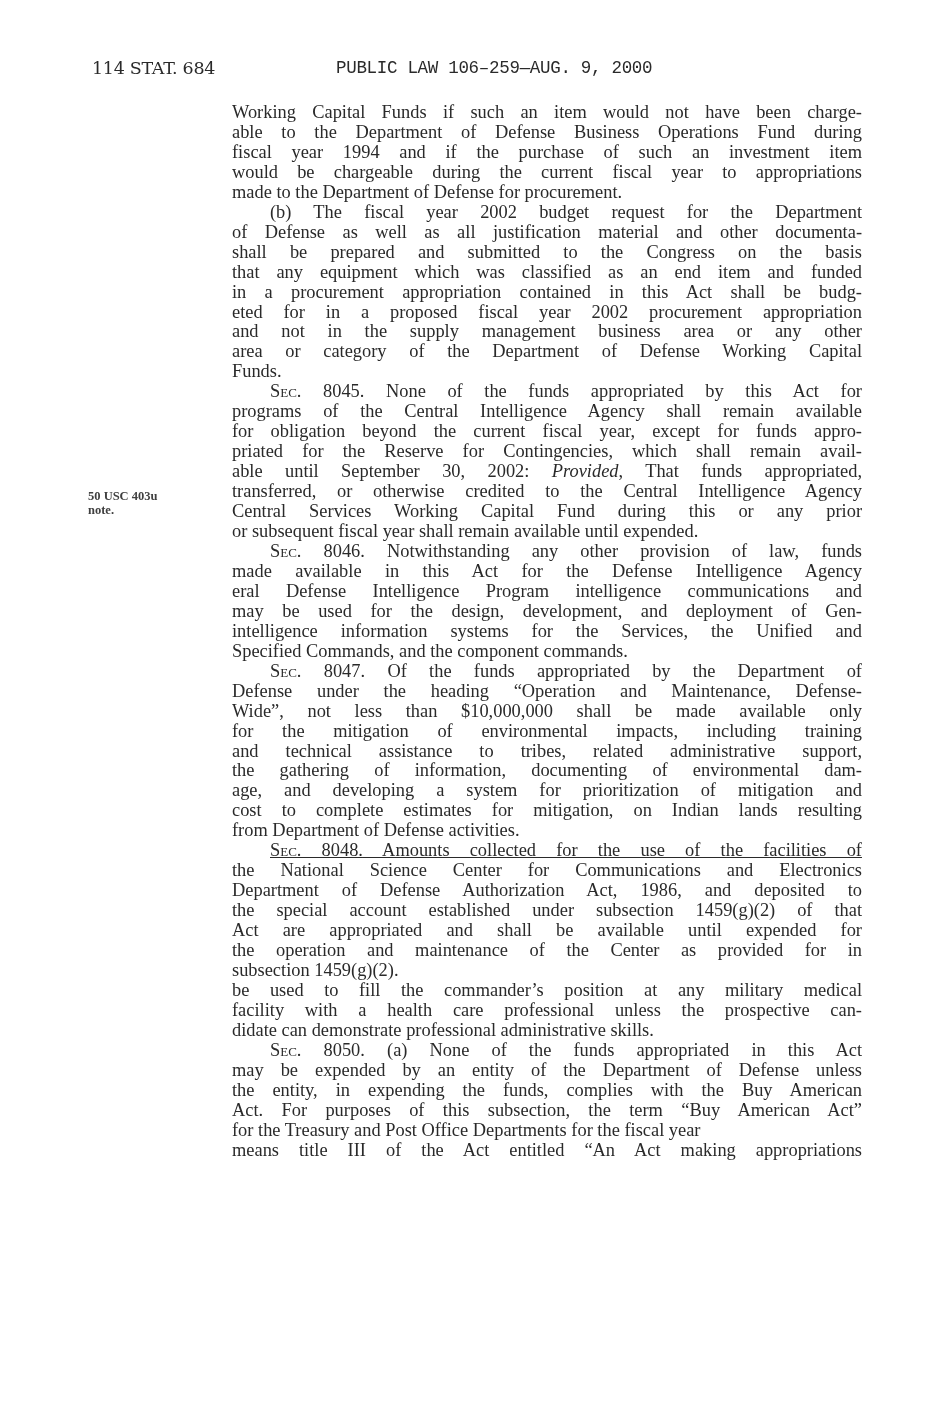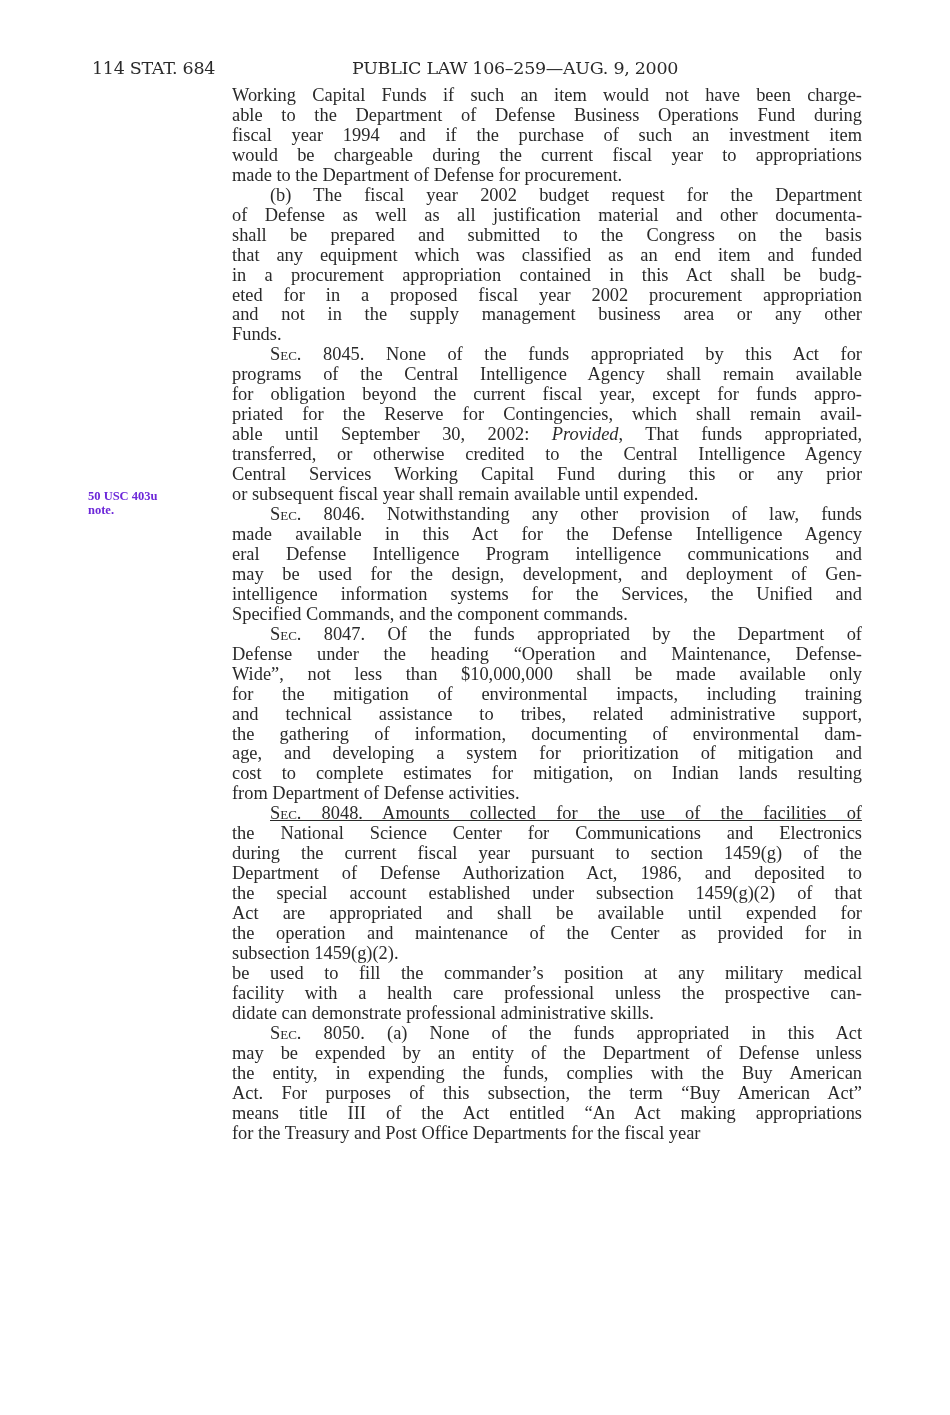--- a/index.html
+++ b/index.html
@@ -1,23 +1,23 @@
 <!DOCTYPE html>
 <html><head>
 <meta charset="utf-8">
 <style>
   html, body { margin: 0; padding: 0; background: #ffffff; }
   body { width: 950px; height: 1415px; position: relative; overflow: hidden; color: #2a2a2a; }
   .header { position: absolute; top: 58px; left: 0; width: 770px; height: 24px;
     font-family: "DejaVu Serif", serif; font-size: 17.5px; letter-spacing: -0.3px; }
   .hdr-left { position: absolute; left: 92px; top: 0; }
-  .hdr-center { position: absolute; left: 352px; top: 0; }
+  .hdr-center { position: absolute; left: 336px; top: 0; font-family: Liberation Mono, monospace; }
   .margin-note { position: absolute; left: 88px; top: 489px; width: 110px;
-    font-family: "Liberation Serif", serif; font-weight: bold; font-size: 12.5px; line-height: 14px; color: #6d28d9; }
-  .column { position: absolute; left: 232px; top: 86px; width: 630px;
+    font-family: "Liberation Serif", serif; font-weight: bold; font-size: 12.5px; line-height: 14px; color: #404040; }
+  .column { position: absolute; left: 232px; top: 103px; width: 630px;
     font-family: "Liberation Serif", serif; font-size: 18.4px; line-height: 19.95px; text-align: justify; }
   .para { margin: 0; }
   .sec { font-variant: small-caps; margin-top: 17px; }
   .line { display: block; text-align: justify; text-align-last: justify; white-space: nowrap; }
   .line.last { text-align-last: left; }
   em { font-style: italic; }
 </style>
 </head>
 <body>
 
@@ -40,20 +40,21 @@
       <span class="line last">made to the Department of Defense for procurement.</span>
     </div>
     <div class="para">
       <span class="line" style="padding-left: 38px;">(b) The fiscal year 2002 budget request for the Department</span>
       <span class="line">of Defense as well as all justification material and other documenta-</span>
       <span class="line">shall be prepared and submitted to the Congress on the basis</span>
       <span class="line">that any equipment which was classified as an end item and funded</span>
       <span class="line">in a procurement appropriation contained in this Act shall be budg-</span>
       <span class="line">eted for in a proposed fiscal year 2002 procurement appropriation</span>
       <span class="line">and not in the supply management business area or any other</span>
+      <span class="line">area or category of the Department of Defense Working Capital</span>
       <span class="line last">Funds.</span>
     </div>
     <div class="para">
       <span class="line" style="padding-left: 38px;"><span class="sec">Sec. 8045.</span><span> None of the funds appropriated by this Act for</span></span>
       <span class="line">programs of the Central Intelligence Agency shall remain available</span>
       <span class="line">for obligation beyond the current fiscal year, except for funds appro-</span>
       <span class="line">priated for the Reserve for Contingencies, which shall remain avail-</span>
       <span class="line"><span>able until September 30, 2002: </span><em>Provided</em><span>, That funds appropriated,</span></span>
       <span class="line">transferred, or otherwise credited to the Central Intelligence Agency</span>
       <span class="line">Central Services Working Capital Fund during this or any prior</span>
@@ -74,33 +75,32 @@
       <span class="line">for the mitigation of environmental impacts, including training</span>
       <span class="line">and technical assistance to tribes, related administrative support,</span>
       <span class="line">the gathering of information, documenting of environmental dam-</span>
       <span class="line">age, and developing a system for prioritization of mitigation and</span>
       <span class="line">cost to complete estimates for mitigation, on Indian lands resulting</span>
       <span class="line last">from Department of Defense activities.</span>
     </div>
     <div class="para">
       <span class="line" style="padding-left: 38px; text-decoration: underline;"><span class="sec">Sec. 8048.</span><span> Amounts collected for the use of the facilities of</span></span>
       <span class="line">the National Science Center for Communications and Electronics</span>
-      <span class="line">during the current fiscal year pursuant to section 1459(g) of the</span>
       <span class="line">Department of Defense Authorization Act, 1986, and deposited to</span>
       <span class="line">the special account established under subsection 1459(g)(2) of that</span>
       <span class="line">Act are appropriated and shall be available until expended for</span>
       <span class="line">the operation and maintenance of the Center as provided for in</span>
       <span class="line last">subsection 1459(g)(2).</span>
     </div>
     <div class="para">
       <span class="line">be used to fill the commander’s position at any military medical</span>
       <span class="line">facility with a health care professional unless the prospective can-</span>
       <span class="line last">didate can demonstrate professional administrative skills.</span>
     </div>
     <div class="para">
       <span class="line" style="padding-left: 38px;"><span class="sec">Sec. 8050.</span><span> (a) None of the funds appropriated in this Act</span></span>
       <span class="line">may be expended by an entity of the Department of Defense unless</span>
       <span class="line">the entity, in expending the funds, complies with the Buy American</span>
       <span class="line">Act. For purposes of this subsection, the term “Buy American Act”</span>
+      <span class="line last">for the Treasury and Post Office Departments for the fiscal year</span>
       <span class="line">means title III of the Act entitled “An Act making appropriations</span>
-      <span class="line last">for the Treasury and Post Office Departments for the fiscal year</span>
     </div>
   </div>
 
 </body></html>

